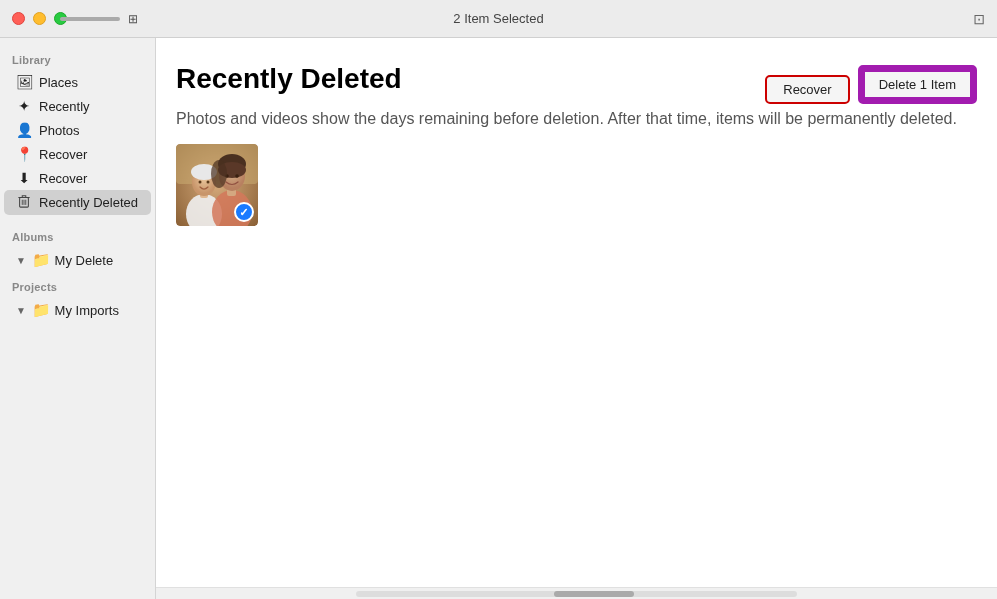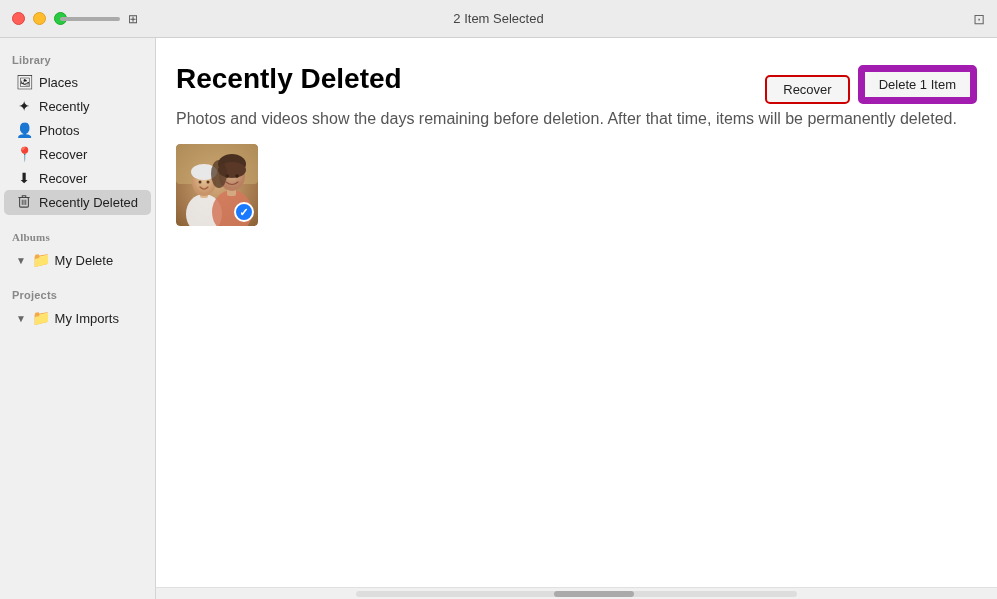--- a/index.html
+++ b/index.html
@@ -340,29 +340,29 @@
         <svg class="trash-svg" viewBox="0 0 14 16" fill="#444">
           <rect x="2" y="4" width="10" height="11" rx="1" fill="none" stroke="#444" stroke-width="1.2"></rect>
           <path d="M1 4h12" stroke="#444" stroke-width="1.2" stroke-linecap="round"></path>
           <path d="M5 4V2h4v2" stroke="#444" stroke-width="1.2" stroke-linecap="round" fill="none"></path>
           <path d="M5 7v5M7 7v5M9 7v5" stroke="#444" stroke-width="1" stroke-linecap="round"></path>
         </svg>
       </span>
       <span class="sidebar-item-label">Recently Deleted</span>
     </div>
 
-    <span class="sidebar-section-label" style="margin-top:8px;font-family:Liberation Serif, serif;">Albums</span>
+    <span class="sidebar-section-label" style="margin-top:8px;">Albums</span>
 
     <div class="sidebar-group-header">
       <span class="chevron">▼</span>
       <span class="folder-icon">📁</span>
       <span class="sidebar-item-label">My Delete</span>
     </div>
 
-    <span class="sidebar-section-label" style="margin-top:8px;">Projects</span>
+    <span class="sidebar-section-label" style="margin-top:0;">Projects</span>
 
     <div class="sidebar-group-header">
       <span class="chevron">▼</span>
       <span class="folder-icon">📁</span>
       <span class="sidebar-item-label">My Imports</span>
     </div>
   </div>
 
   <div class="main-content">
     <div class="content-header">

